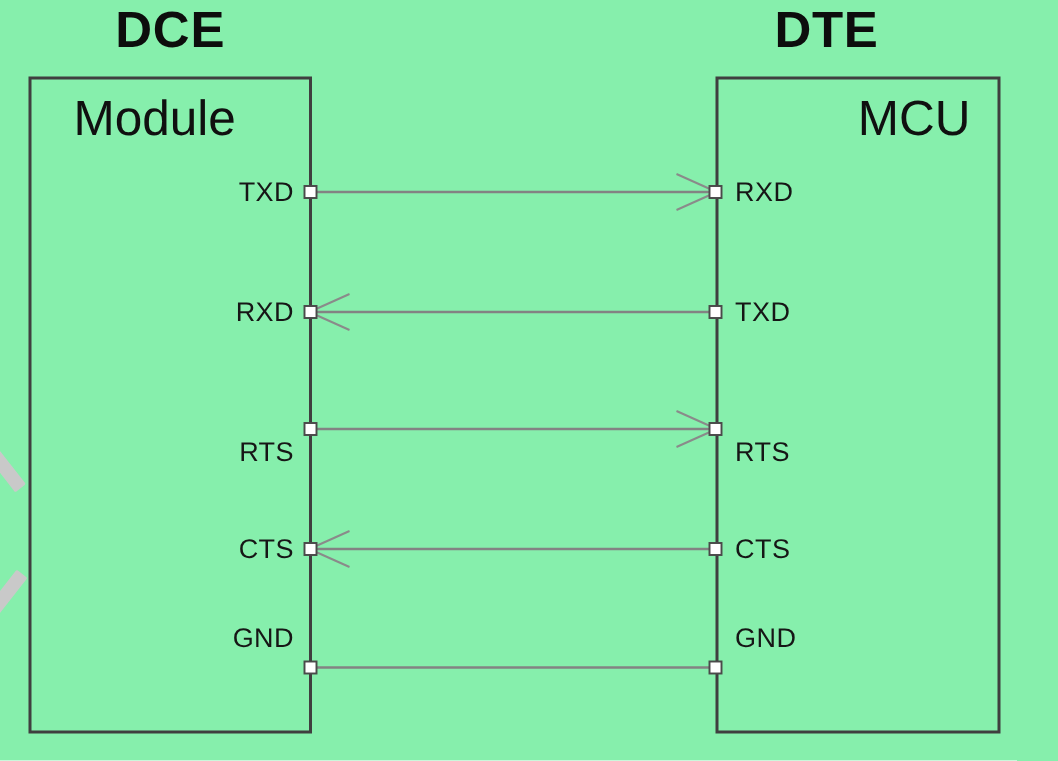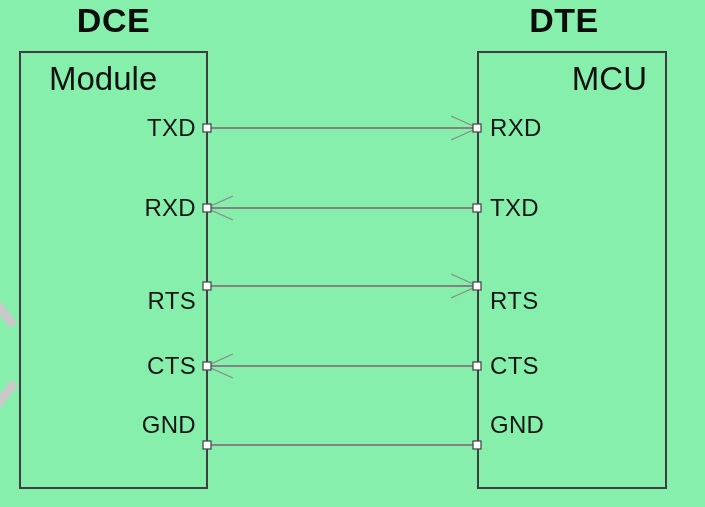--- a/index.html
+++ b/index.html
@@ -44,38 +44,38 @@
     position: absolute;
     top: 2px;
     font-size: 34px;
     line-height: 36px;
     font-weight: 600;
     color: #0d0d0d;
     text-align: center;
     letter-spacing: 0.5px;
   }
   .title.left  { left: 19px;  width: 189px; }
-  .title.right { left: 469px; width: 190px; }
+  .title.right { left: 456px; width: 190px; }
 
   
   .box-label {
     position: absolute;
     top: 61px;
     font-size: 33px;
     line-height: 36px;
     font-weight: 500;
     color: #101010;
   }
   .box-label.module { left: 49px; }
   .box-label.mcu    { left: 477px; width: 170px; text-align: right; }
 
   
   .pin-label {
     position: absolute;
-    font-size: 24px;
+    font-size: 18px;
     line-height: 22px;
     font-weight: 500;
     color: #161616;
     letter-spacing: 0.3px;
   }
   .pin-label.lft { left: 96px;  width: 100px; text-align: right; }
   .pin-label.rgt { left: 490px; width: 110px; text-align: left; }
   .r0 { top: 117px; }
   .r1 { top: 197px; }
   .r2 { top: 290px; }

